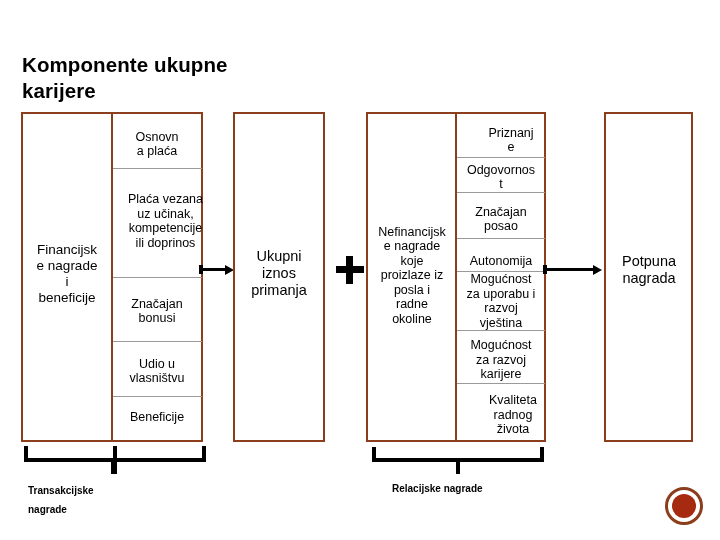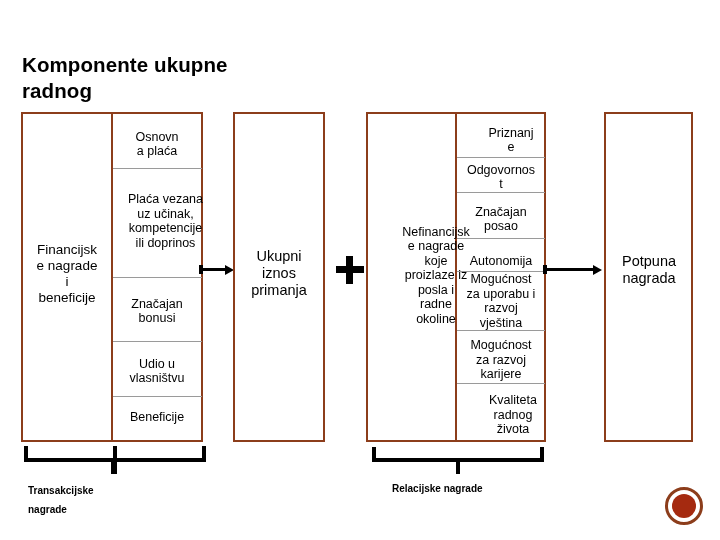--- a/index.html
+++ b/index.html
@@ -150,21 +150,21 @@
     border-radius: 50%;
     background: #a52a10;
   }
 </style>
 </head>
 <body>
 
 <div id="stage">
 
   <div class="slide-title">Komponente ukupne
-radnog</div>
+karijere</div>
 
   <div class="obox" style="left:21px; top:112px; width:182px; height:330px;"></div>
   <div class="vsep" style="left:111px; top:112px; height:330px;"></div>
 
   <div class="celltext midtext" style="left:23px; top:228px; width:88px; height:92px;">Financijsk
 e nagrade
 i
 beneficije</div>
 
   <div class="celltext" style="left:113px; top:122px; width:88px; height:44px;">Osnovn
@@ -194,21 +194,21 @@
   <div class="obox" style="left:233px; top:112px; width:92px; height:330px;"></div>
   <div class="celltext bigtext" style="left:234px; top:243px; width:90px; height:60px;">Ukupni
 iznos
 primanja</div>
 
   <div class="plus" style="left:336px; top:256px;"></div>
 
   <div class="obox" style="left:366px; top:112px; width:180px; height:330px;"></div>
   <div class="vsep" style="left:455px; top:112px; height:330px;"></div>
 
-  <div class="celltext" style="left:368px; top:218px; width:88px; height:115px;margin-left:24px;">Nefinancijsk
+  <div class="celltext" style="left:368px; top:218px; width:88px; height:115px;">Nefinancijsk
 e nagrade
 koje
 proizlaze iz
 posla i
 radne
 okoline</div>
 
   <div class="celltext" style="left:457px; top:124px; width:108px; height:32px;">Priznanj
 e</div>
   <div class="divider" style="left:457px; top:157px; width:88px;"></div>

